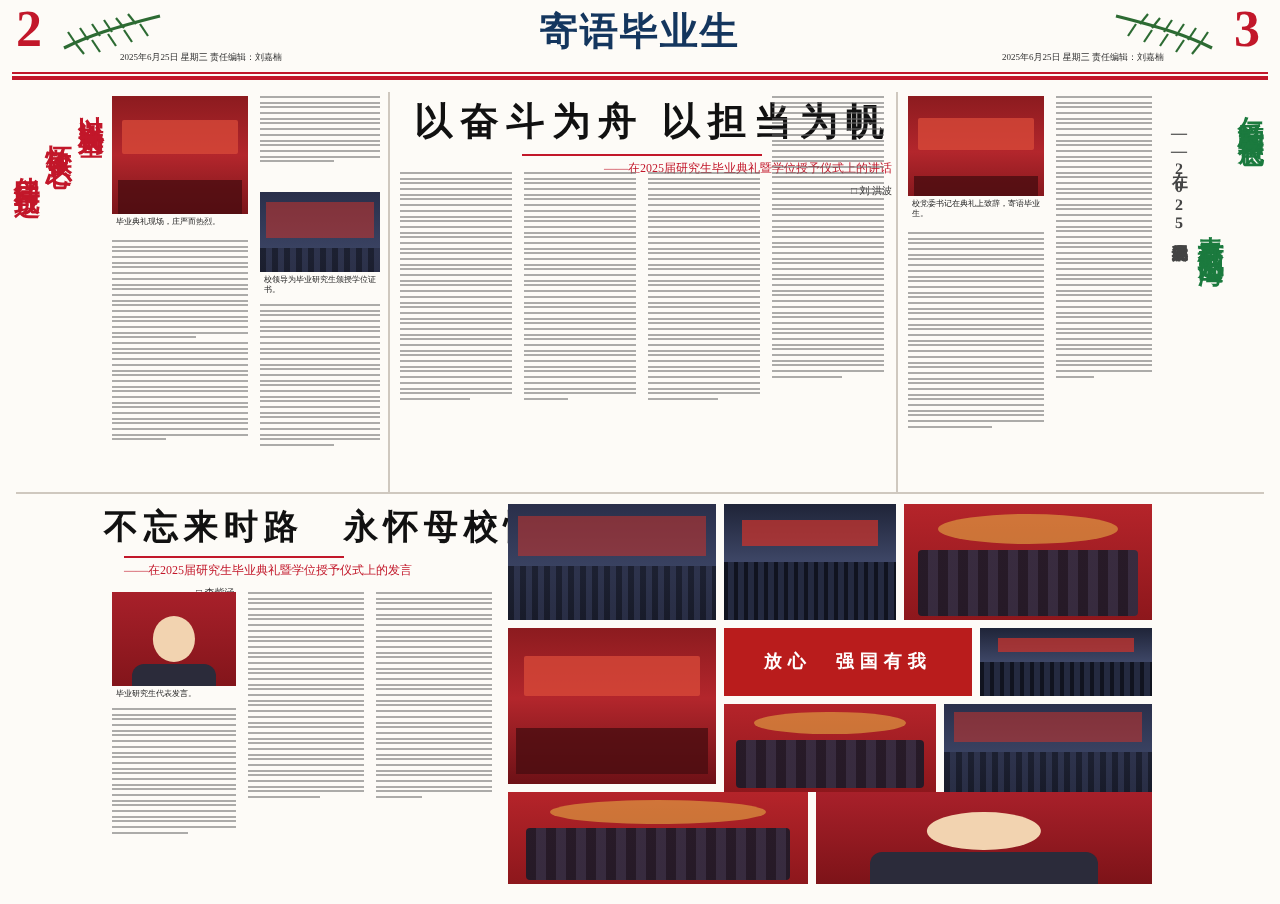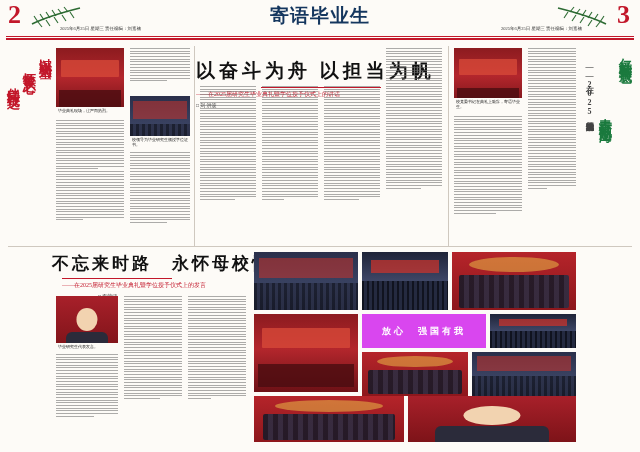--- a/index.html
+++ b/index.html
@@ -97,22 +97,22 @@
     background:#6a6a6a;
     opacity:.55;
     margin-bottom:2.1px;
   }
   .lines i.short { width:62%; }
   .lines i.short2 { width:40%; }
   .lines.dense i { margin-bottom:1.7px; }
 
   
   .main-head {
-    position:absolute; left:196px; top:58px; width:250px;
-    text-align:left;
+    position:absolute; left:196px; top:48px; width:250px;
+    text-align:right;
   }
   .main-head .t1 {
     font-size:19px; font-weight:bold; color:#111; letter-spacing:4px;
     white-space:nowrap;
   }
   .main-head .bar {
     width:120px; height:1px; background:#c2172a; margin:3px auto 2px;
   }
   .main-head .t2 {
     font-size:6px; color:#c2172a; white-space:nowrap;
@@ -188,21 +188,21 @@
   .portrait { background: linear-gradient(#a8202a 0%, #7d1318 100%); }
   .portrait:before{
     content:""; position:absolute; left:50%; top:22%; width:34%; height:42%;
     transform:translateX(-50%);
     background:#f2d3b0; border-radius:50%;
   }
   .portrait:after{
     content:""; position:absolute; left:16%; right:16%; bottom:0; height:34%;
     background:#2b2b3a; border-radius:6px 6px 0 0;
   }
-  .banner-red { background:#d946ef;text-decoration:underline; }
+  .banner-red { background:#b91c1c;text-decoration:underline; }
   .banner-red .txt {
     position:absolute; left:0; right:0; top:50%; transform:translateY(-50%);
     text-align:center; color:#fff; font-size:9px; font-weight:bold; letter-spacing:3px;
   }
 
   .divider-v {
     position:absolute; width:1px; background:#cfc8bf;
   }
   .divider-h {
     position:absolute; height:1px; background:#cfc8bf;

